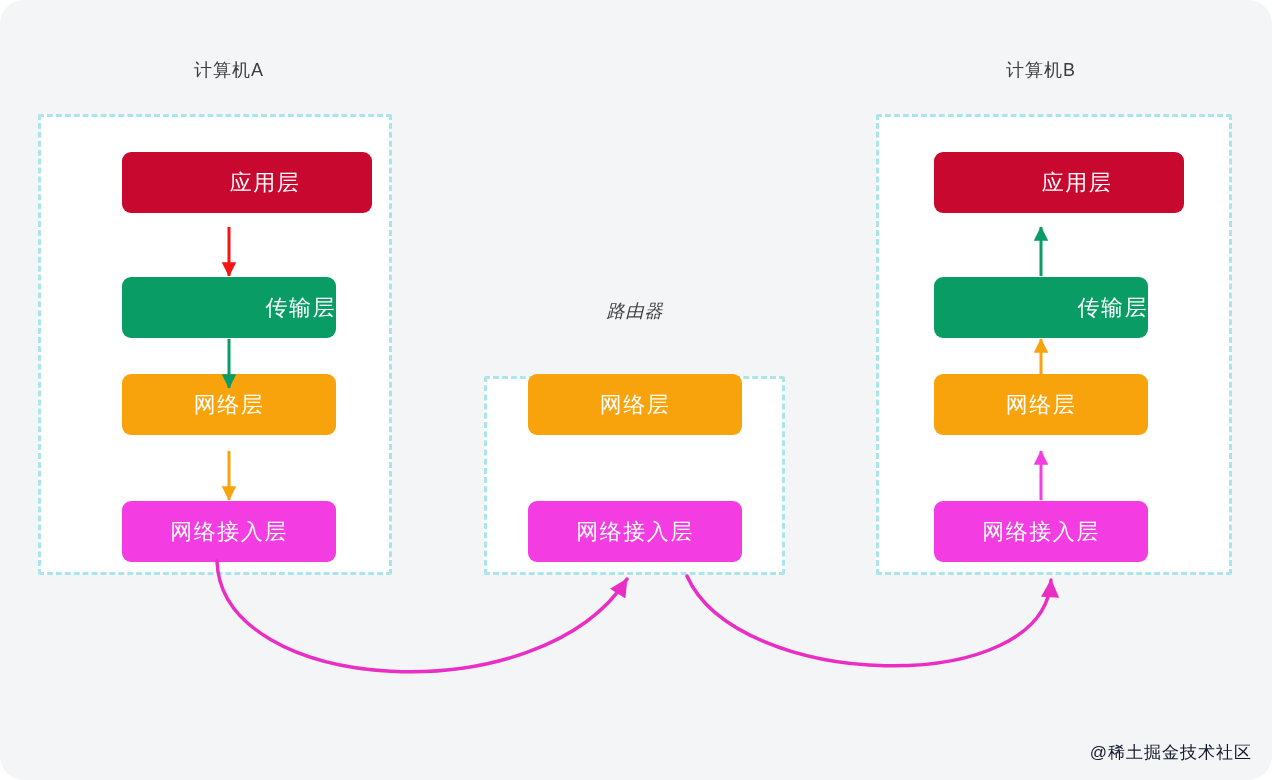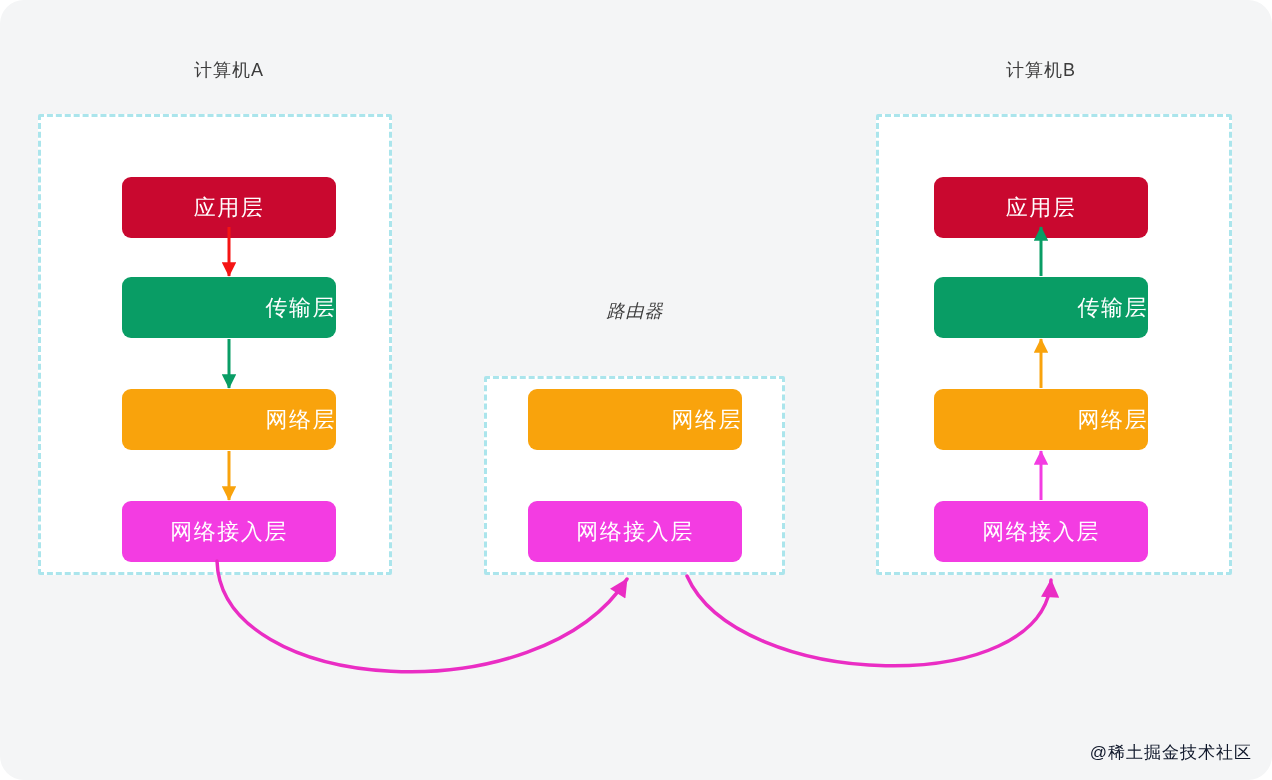--- a/index.html
+++ b/index.html
@@ -42,23 +42,23 @@
     color: #ffffff;
     font-size: 22px;
     letter-spacing: 1.5px;
     display: flex;
     align-items: center;
     justify-content: center;
   }
   .col-a { left: 122px; }
   .col-r { left: 528px; }
   .col-b { left: 934px; }
-  .row-1 { top: 177px; }
+  .row-1 { top: 152px; padding-left: 36px; }
   .row-2 { top: 277px; justify-content: flex-end; }
-  .row-3 { top: 389px; justify-content: flex-end; }
+  .row-3 { top: 374px; }
   .row-4 { top: 501px; }
   .arrow-layer {
     position: absolute;
     left: 0; top: 0;
     width: 1272px;
     height: 780px;
     pointer-events: none;
   }
   .watermark {
     position: absolute;

